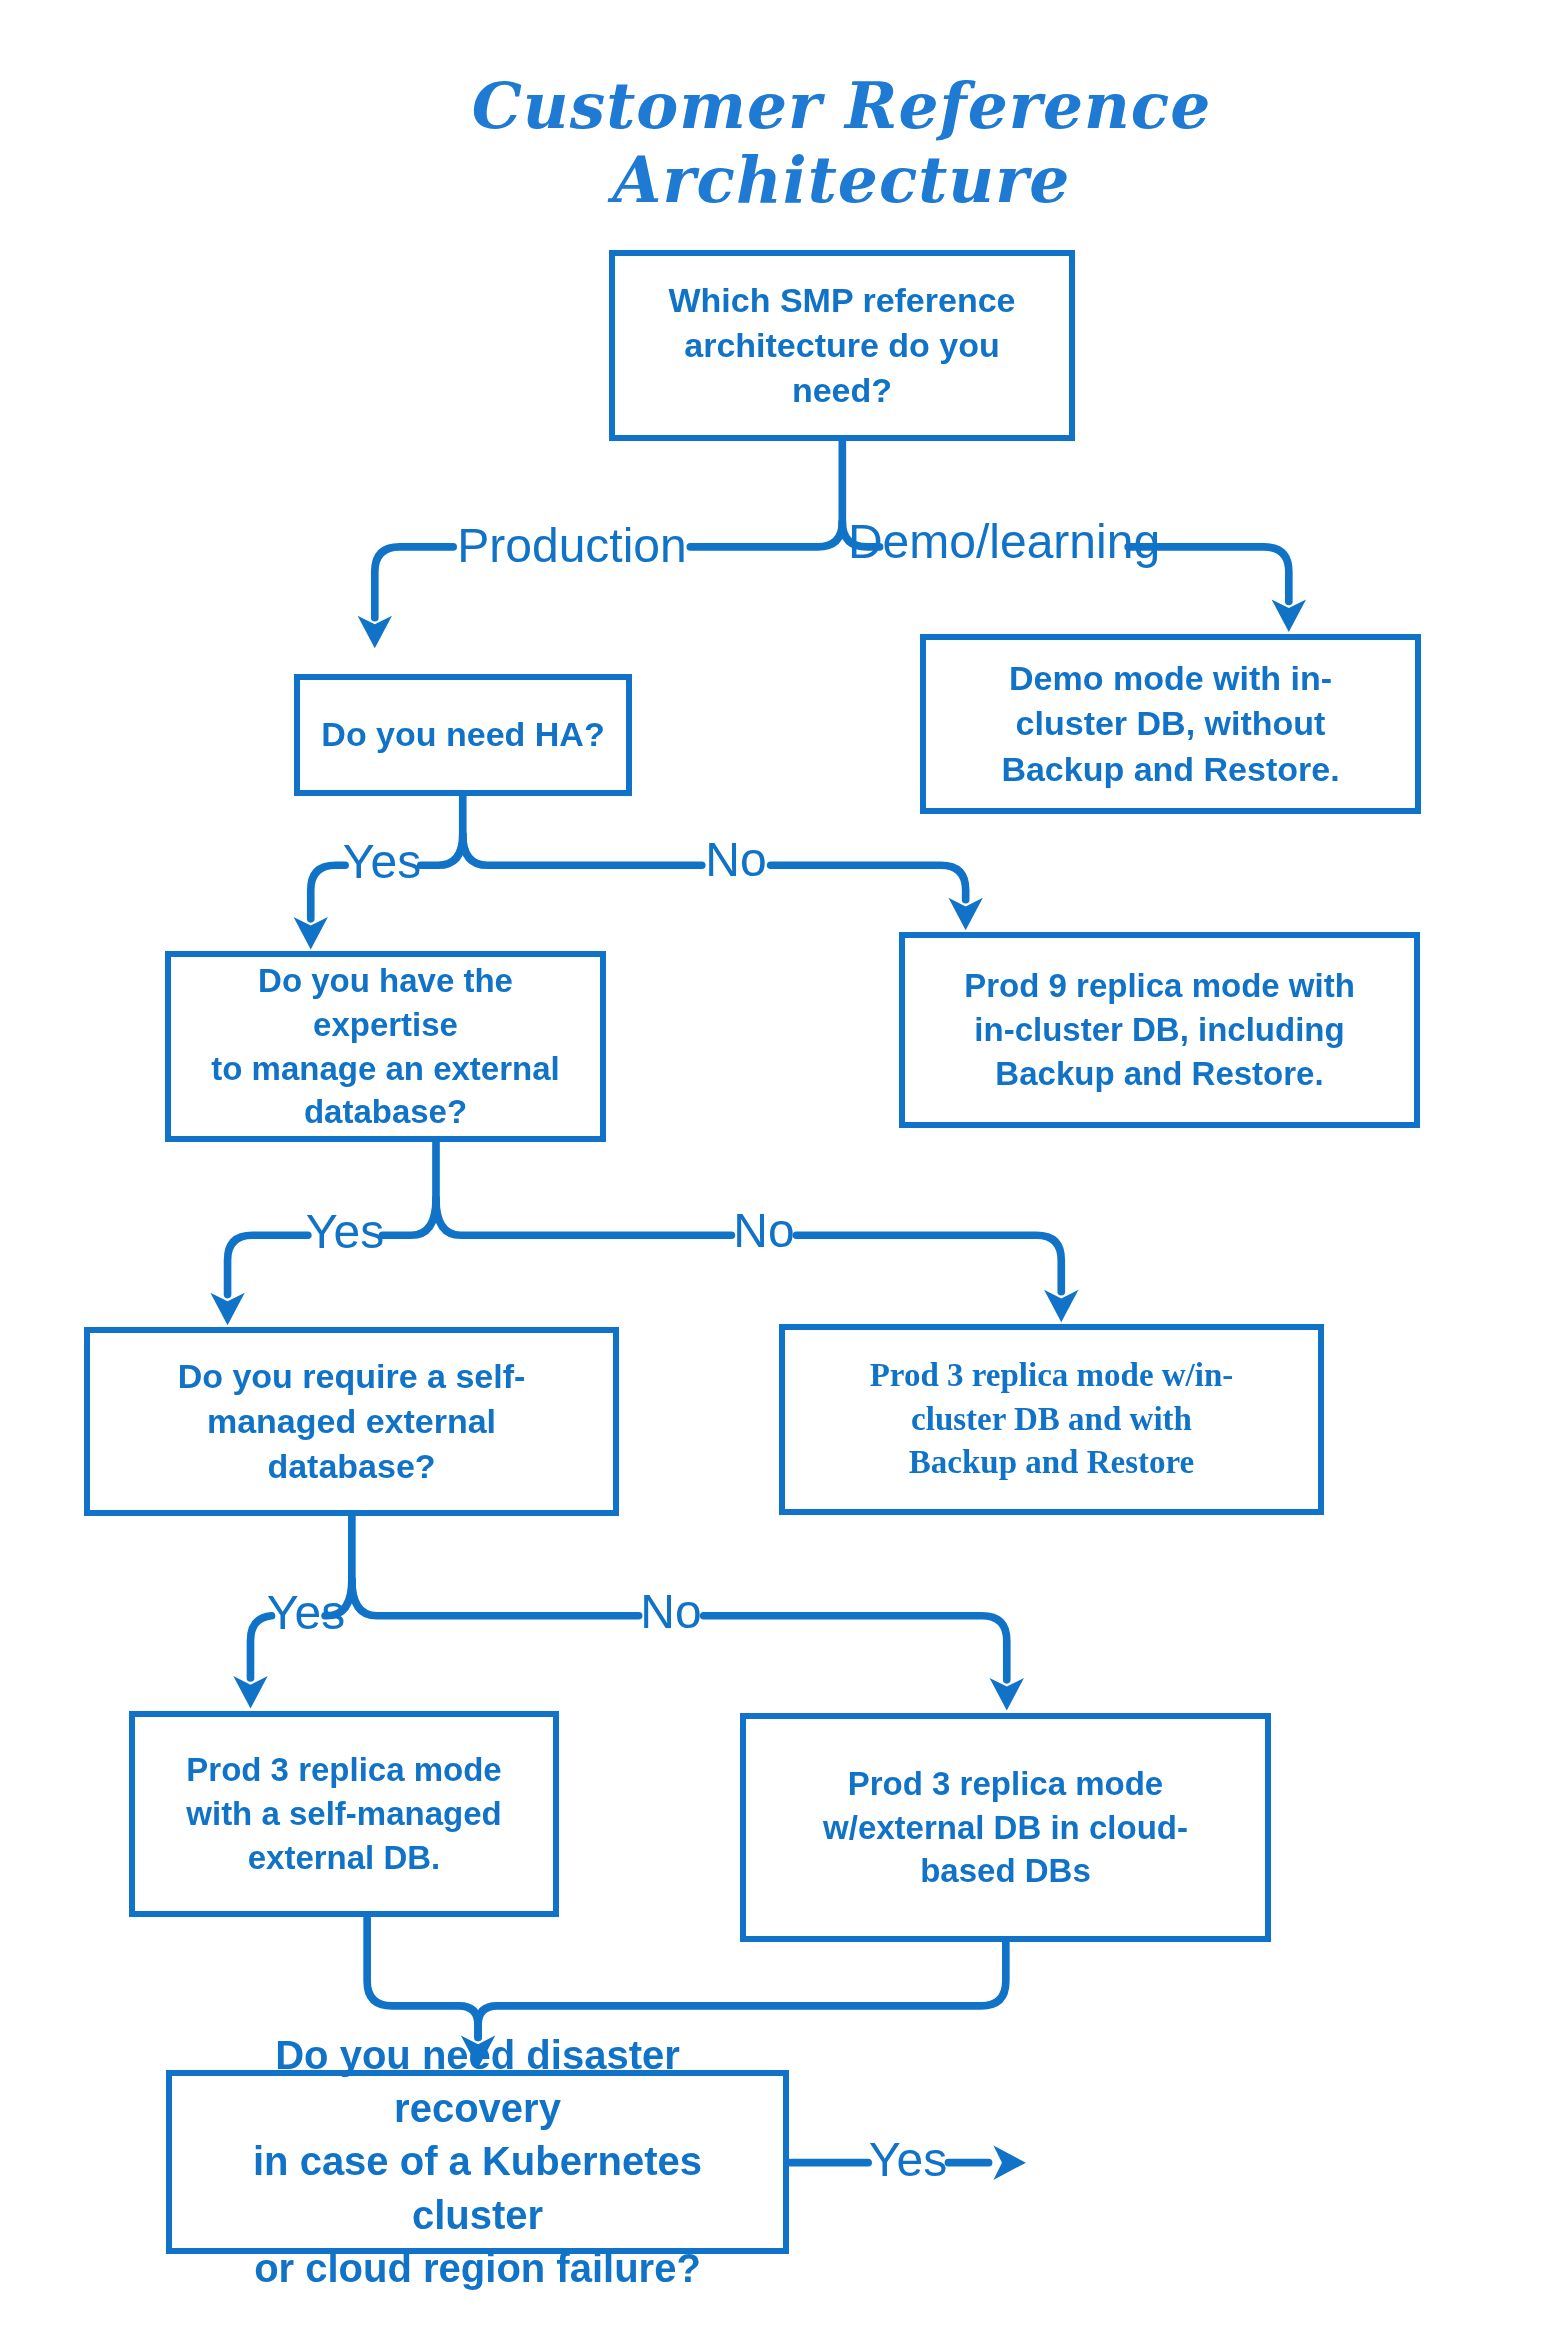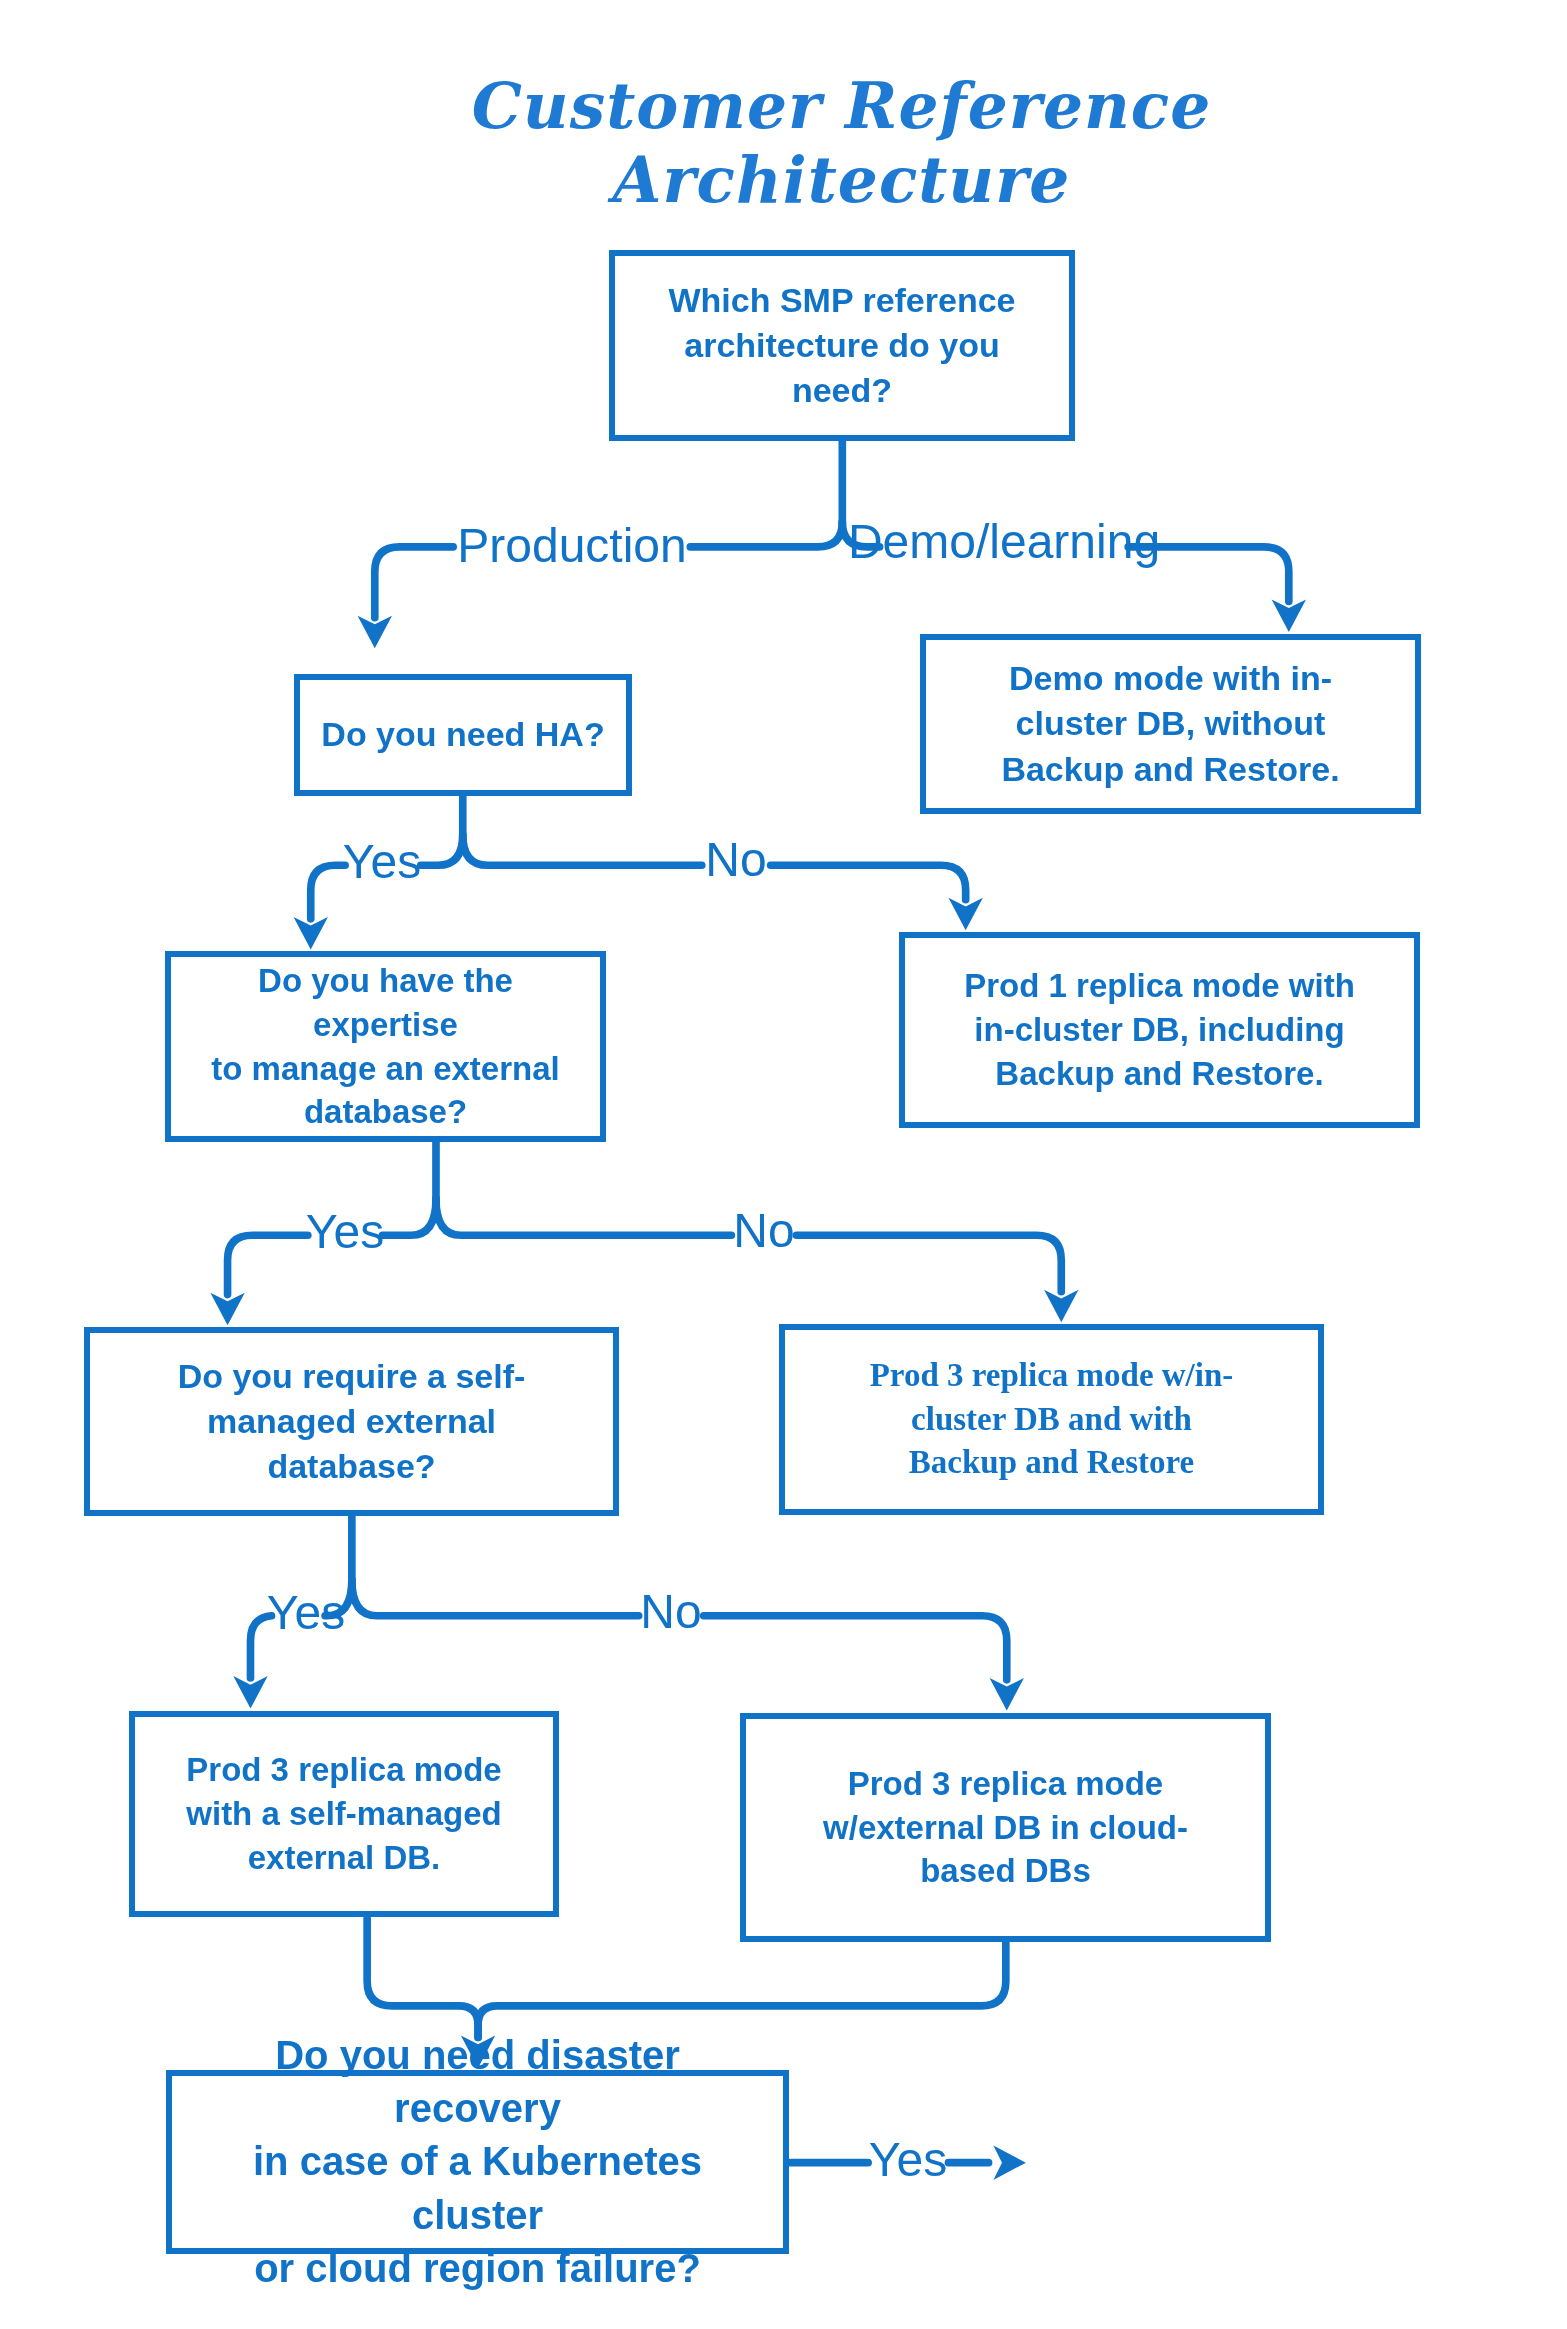--- a/index.html
+++ b/index.html
@@ -99,21 +99,21 @@
   <div class="node" style="left:294px;top:650px;width:338px;height:122px;font-size:34px;padding:0 13.4px;margin-top:24px;">Do you need HA?</div>
 
   <div class="node" style="left:920px;top:634px;width:501px;height:180px;font-size:34px;padding:12px 48px;">Demo mode with in-
 cluster DB, without
 Backup and Restore.</div>
 
   <div class="node" style="left:165px;top:951px;width:441px;height:191px;font-size:33px;padding:0 38px;">Do you have the expertise
 to manage an external
 database?</div>
 
-  <div class="node" style="left:899px;top:932px;width:521px;height:196px;font-size:33px;padding:0 43px;">Prod 1 replica mode with
+  <div class="node" style="left:899px;top:932px;width:521px;height:196px;font-size:33px;padding:0 43px;">Prod 9 replica mode with
 in-cluster DB, including
 Backup and Restore.</div>
 
   <div class="node" style="left:84px;top:1327px;width:535px;height:189px;font-size:34px;padding:0 53px;">Do you require a self-
 managed external
 database?</div>
 
   <div class="node" style="left:779px;top:1324px;width:545px;height:191px;font-size:33px;padding:0 50px;font-family:Liberation Serif, serif;">Prod 3 replica mode w/in-
 cluster DB and with
 Backup and Restore</div>

